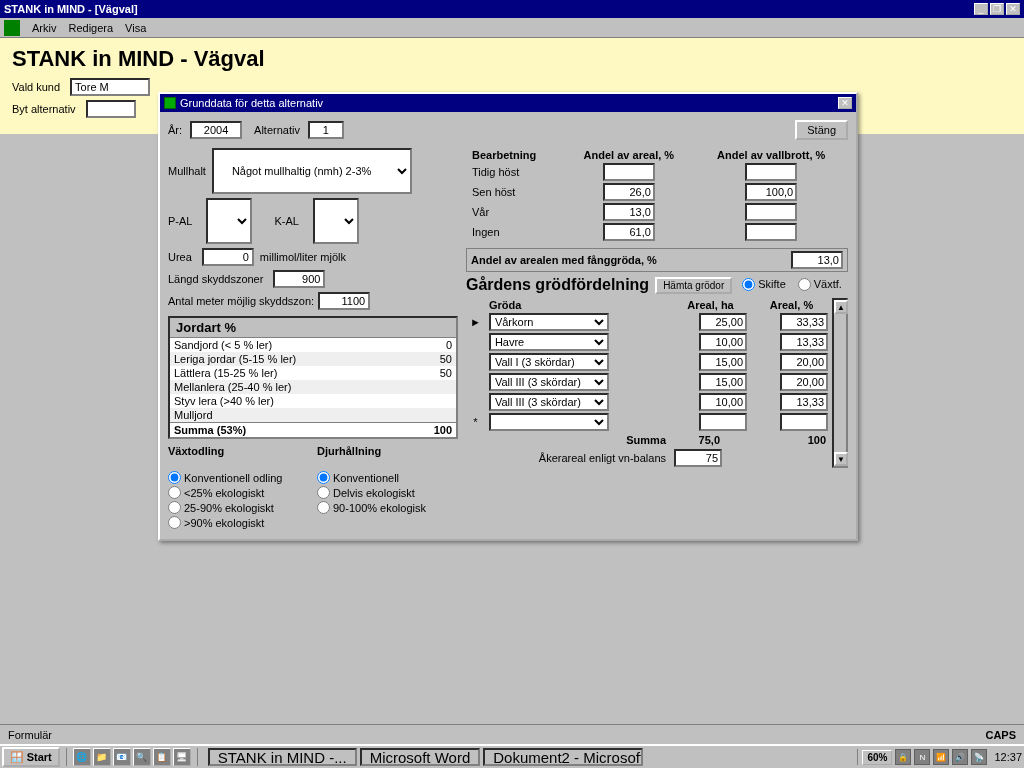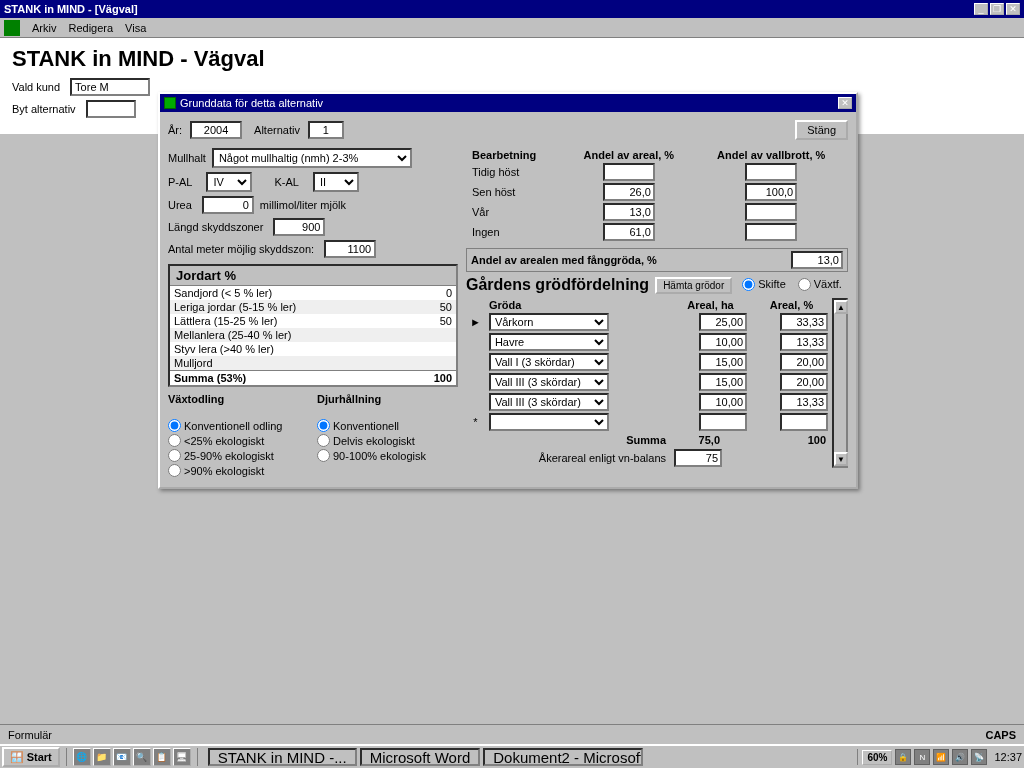--- a/index.html
+++ b/index.html
@@ -50,21 +50,21 @@
       margin-right: 6px;
     }
     .menu-item {
       padding: 2px 6px;
       cursor: pointer;
       font-size: 11px;
     }
     
     .main-window {
       padding: 8px 12px;
-      background: #ffffff;
+      background: #fef9c3;
     }
     .app-title {
       font-size: 22px;
       font-weight: bold;
       margin-bottom: 6px;
     }
     .vald-kund-row {
       display: flex;
       align-items: center;
       gap: 6px;
@@ -123,21 +123,21 @@
     .win-input {
       border: 2px inset #808080;
       background: white;
       padding: 1px 3px;
       font-size: 11px;
     }
     .win-select {
       border: 2px inset #808080;
       background: white;
       font-size: 11px;
-      padding: 1px;
+      padding: 14px;
     }
     .win-btn {
       background: #c0c0c0;
       border: 2px outset #fff;
       padding: 2px 10px;
       font-size: 11px;
       cursor: pointer;
     }
     
     .dialog-top-row {
@@ -449,21 +449,21 @@
           <span class="field-label">Urea</span>
           <input class="win-input" style="width: 52px; text-align: right;" value="0">
           <span class="field-label">millimol/liter mjölk</span>
         </div>
 
         <div class="field-row" style="gap:6px;margin-top:4px;">
           <span class="field-label">Längd skyddszoner</span>
           <input class="win-input" style="width: 52px; text-align: right;" value="900">
         </div>
 
-        <div class="field-row" style="gap:6px;margin-top:4px;">
+        <div class="field-row" style="margin-top:4px;">
           <span class="field-label">Antal meter möjlig skyddszon:</span>
           <input class="win-input" style="width: 52px; text-align: right;" value="1100">
         </div>
 
         <div class="jordart-box" style="margin-top:6px;">
           <div class="jordart-title">Jordart %</div>
           <table class="jordart-table">
             <tbody id="jordart-tbody">
             <tr>
       <td>Sandjord (&lt; 5 % ler)</td>

